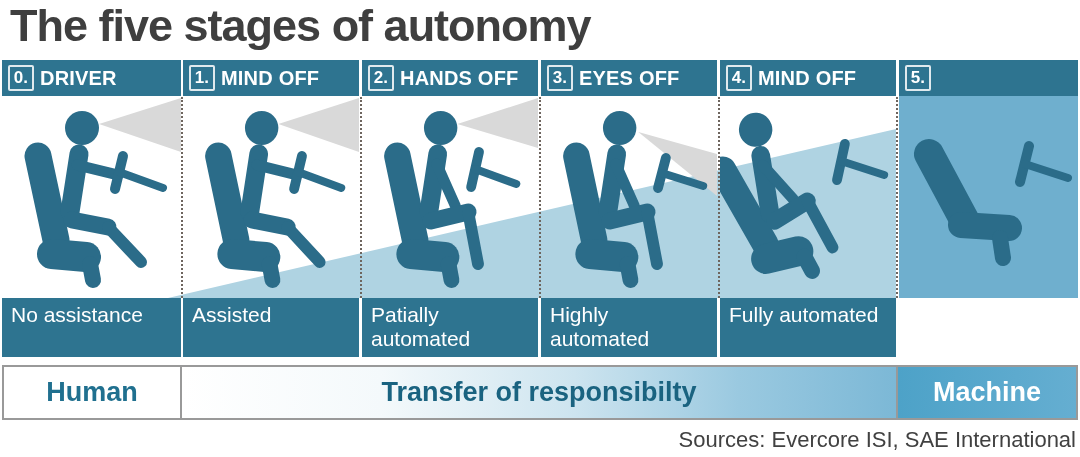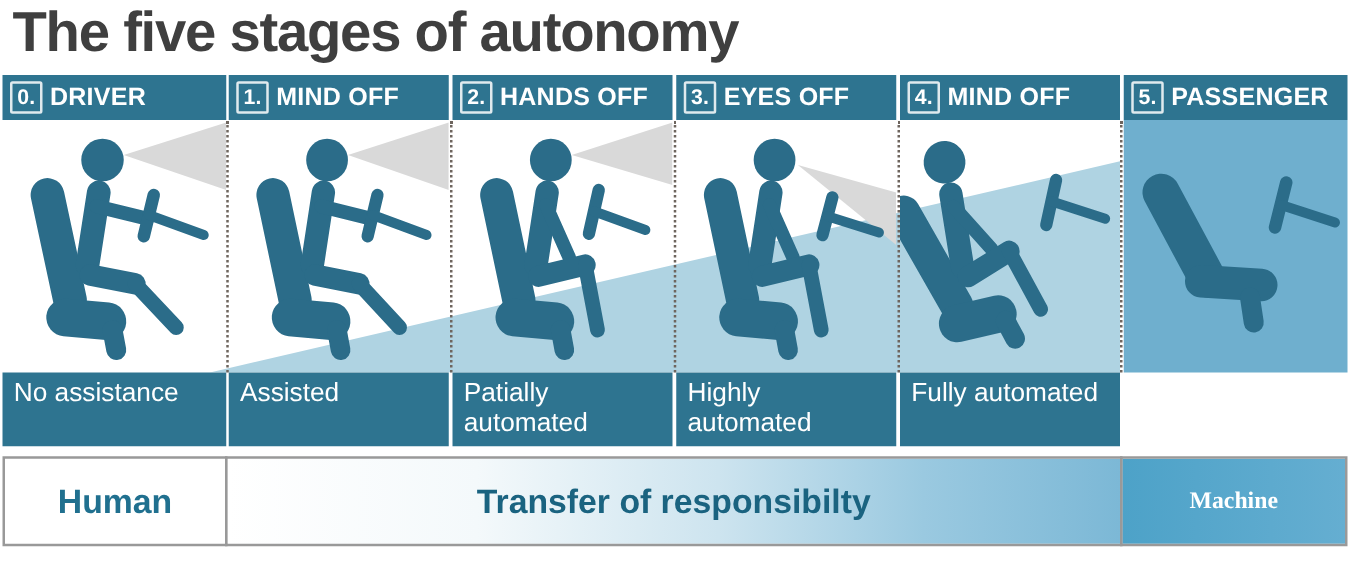--- a/index.html
+++ b/index.html
@@ -42,35 +42,35 @@
     padding:5px 6px 0 9px;box-sizing:border-box;
   }
   
   .sep{position:absolute;top:97px;height:201px;width:0;border-left:2px dotted #6E655E;z-index:6;}
   
   .wedge-layer{position:absolute;left:2px;top:96px;width:894px;height:202px;z-index:0;}
   .wedge-layer svg{display:block;width:100%;height:100%;}
   .col{z-index:2;}
   
   .bar{
-    position:absolute;top:365px;height:72px;box-sizing:border-box;
+    position:absolute;top:365px;height:55px;box-sizing:border-box;
     border:2px solid #999999;
     display:flex;align-items:center;justify-content:center;
     font-weight:bold;white-space:nowrap;
   }
   .bar-human{left:2px;width:180px;background:#ffffff;color:#20708F;font-size:27px;}
   .bar-transfer{
     left:180px;width:718px;
     background:linear-gradient(to right,#ffffff 0%,#f4f9fb 28%,#cde4ef 55%,#9ac9e0 78%,#7cb8d6 100%);
     color:#1A6380;font-size:27px;
   }
   .bar-machine{
     left:896px;width:182px;
     background:linear-gradient(to right,#4DA2C8,#65AED1);
-    color:#ffffff;font-size:19px;font-family:Liberation Serif, serif;
+    color:#ffffff;font-size:27px;
   }
   .sources{
     position:absolute;top:427px;right:4px;
     font-size:22px;color:#414141;white-space:nowrap;
   }
 </style>
 </head>
 <body>
 
 <div class="canvas">
@@ -205,21 +205,20 @@
           <path d="M123,65 L167,79" stroke-width="8"></path>
         </g>
       </svg>
     </div>
     <div class="desc">Fully automated</div>
   </div>
 
   <div class="col" style="left:899px;width:179px;">
     <div class="hdr">
       <span class="num">5.</span>
-      <span>PASSENGER</span>
     </div>
     <div class="fig blue">
       <svg viewBox="0 0 179 202" preserveAspectRatio="none">
         <path d="M30,58 L67,127" stroke-width="30"></path>
         <path d="M62,129 L110,132" stroke-width="26"></path>
         <path d="M101,142 L104,162" stroke-width="16"></path>
         <g>
           <path d="M130,50 L121,86" stroke-width="10"></path>
           <path d="M126,68 L169,82" stroke-width="8"></path>
         </g>
@@ -230,14 +229,15 @@
   <div class="sep" style="left:181px;"></div>
   <div class="sep" style="left:360px;"></div>
   <div class="sep" style="left:539px;"></div>
   <div class="sep" style="left:718px;"></div>
   <div class="sep" style="left:896px;"></div>
 
   <div class="bar bar-human">Human</div>
   <div class="bar bar-transfer">Transfer of responsibilty</div>
   <div class="bar bar-machine">Machine</div>
 
+  <div class="sources">Sources: Evercore ISI, SAE International</div>
 
 </div>
 
 </body></html>

